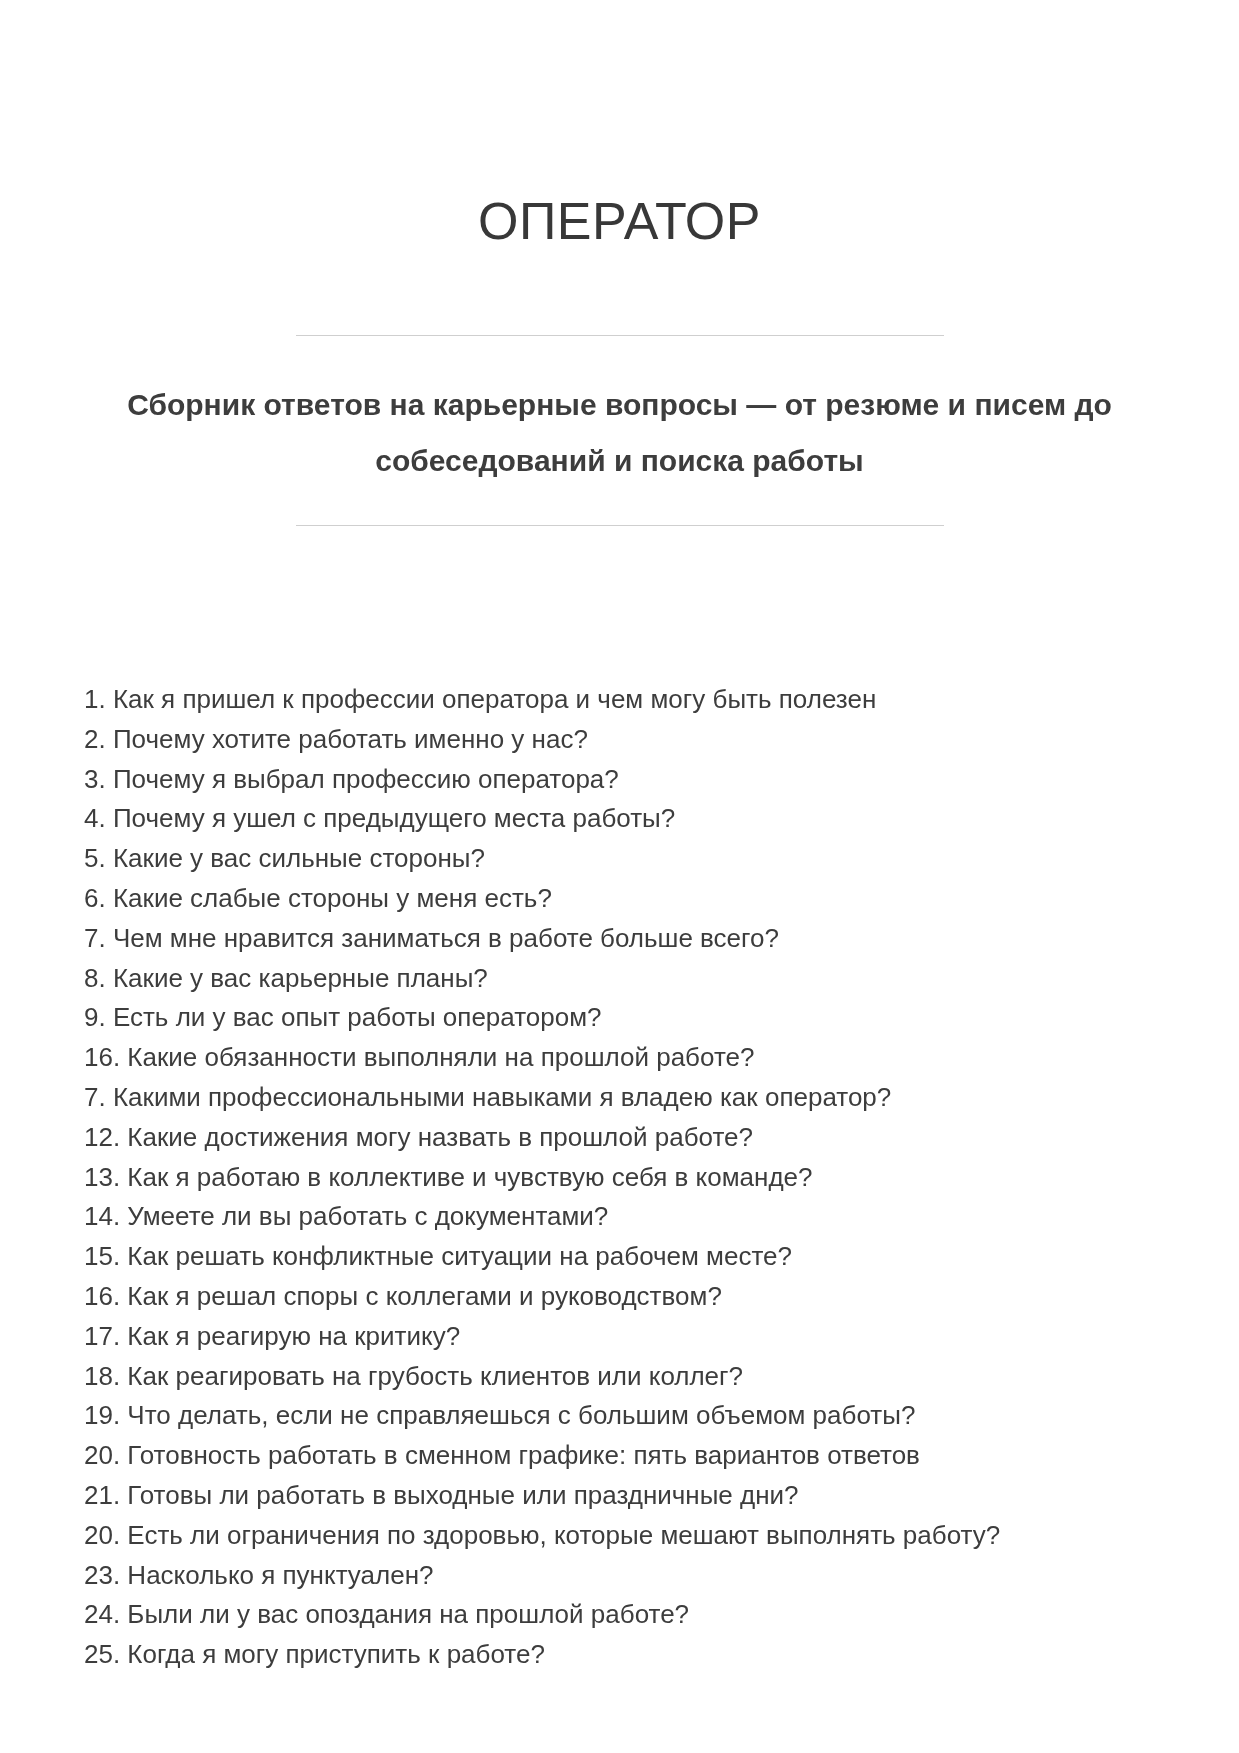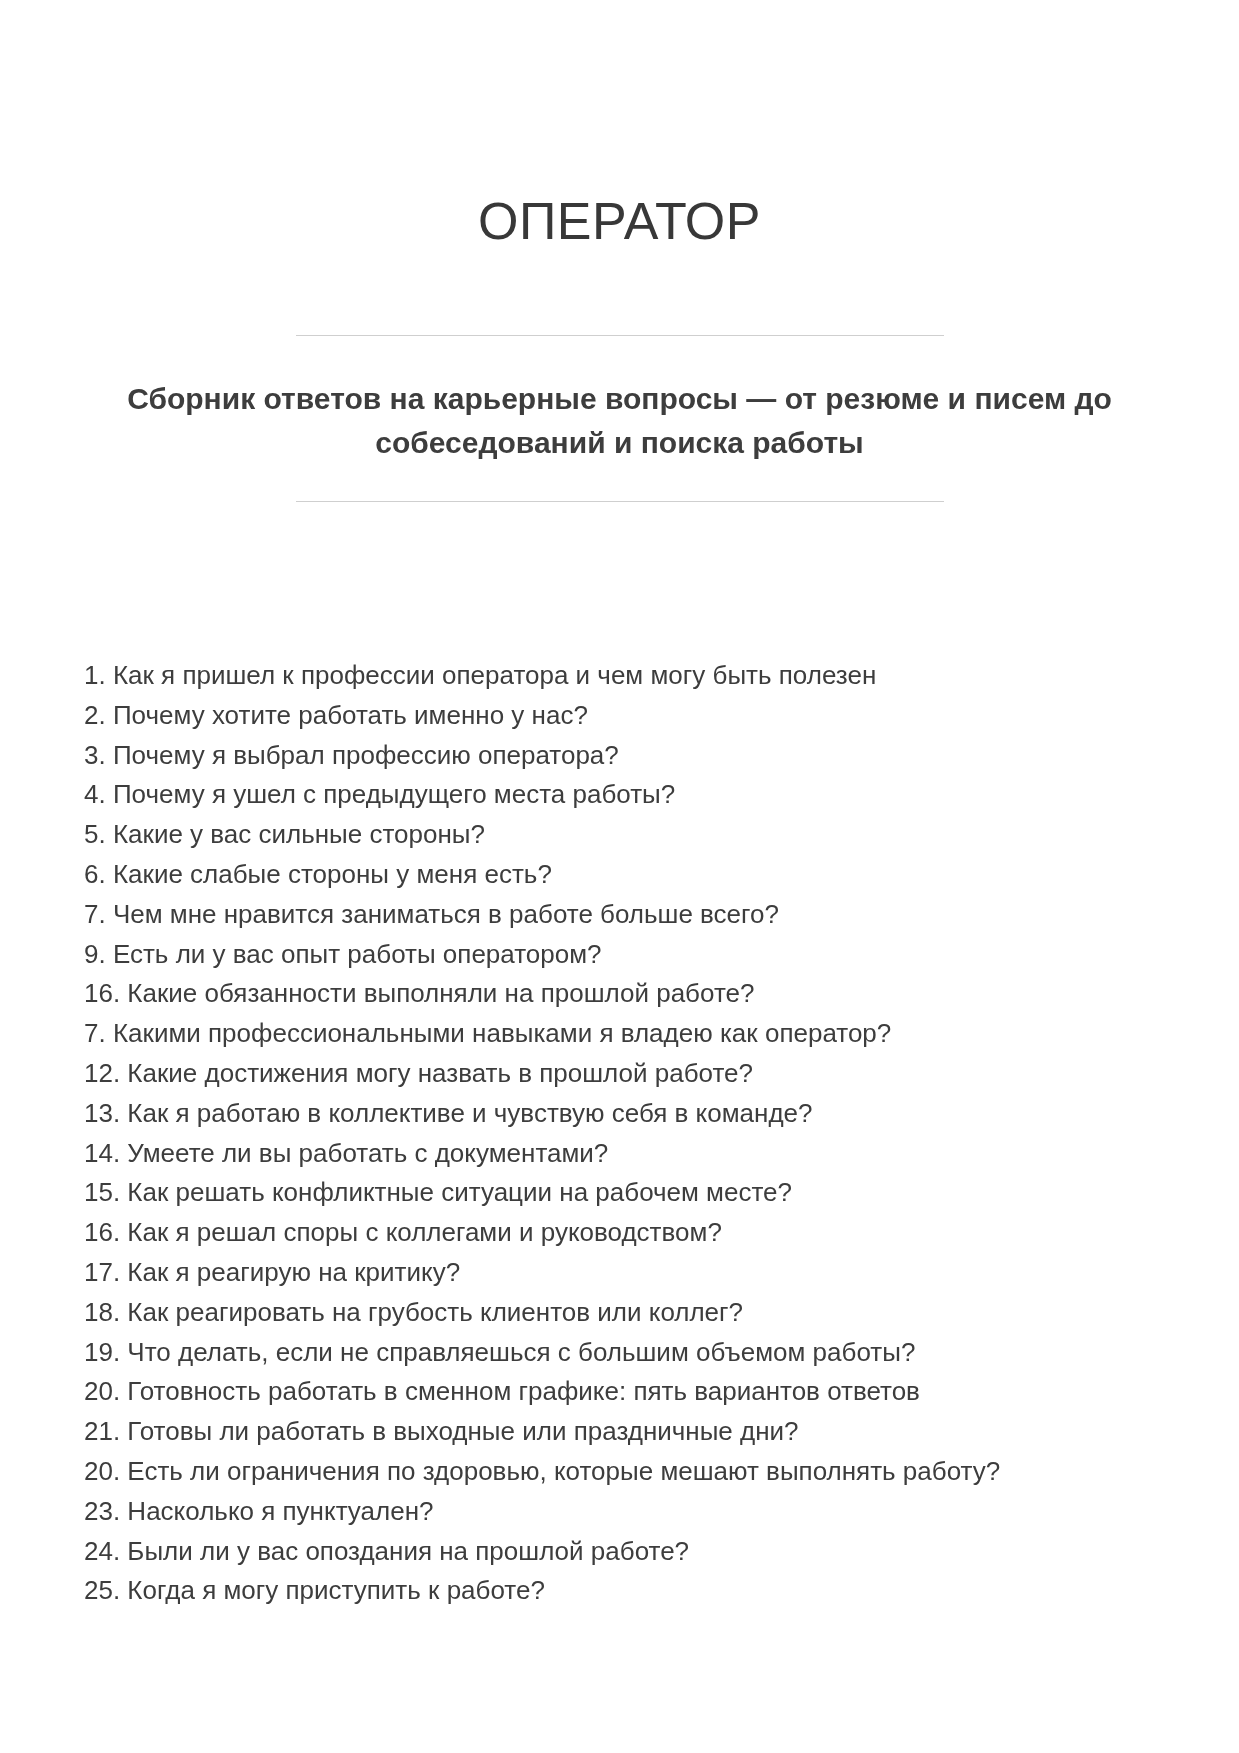--- a/index.html
+++ b/index.html
@@ -37,21 +37,21 @@
     height: 0;
   }
   .divider-top {
     margin-top: 85px;
   }
   .subtitle {
     width: 1050px;
     margin: 41px auto 0 auto;
     text-align: center;
     font-size: 30px;
-    line-height: 44px;
+    line-height: 56px;
     font-weight: 700;
     color: #3d3d3d;
   }
   .divider-bottom {
     margin-top: 36px;
   }
   .toc {
     margin: 154px 60px 8px 84px;
     font-size: 26px;
     line-height: 39.8px;
@@ -76,20 +76,21 @@
   <hr class="divider divider-bottom">
 
   <div class="toc">
       <div class="toc-item">1. Как я пришел к профессии оператора и чем могу быть полезен</div>
       <div class="toc-item">2. Почему хотите работать именно у нас?</div>
       <div class="toc-item">3. Почему я выбрал профессию оператора?</div>
       <div class="toc-item">4. Почему я ушел с предыдущего места работы?</div>
       <div class="toc-item">5. Какие у вас сильные стороны?</div>
       <div class="toc-item">6. Какие слабые стороны у меня есть?</div>
       <div class="toc-item">7. Чем мне нравится заниматься в работе больше всего?</div>
+      <div class="toc-item">8. Какие у вас карьерные планы?</div>
       <div class="toc-item">9. Есть ли у вас опыт работы оператором?</div>
       <div class="toc-item">16. Какие обязанности выполняли на прошлой работе?</div>
       <div class="toc-item">7. Какими профессиональными навыками я владею как оператор?</div>
       <div class="toc-item">12. Какие достижения могу назвать в прошлой работе?</div>
       <div class="toc-item">13. Как я работаю в коллективе и чувствую себя в команде?</div>
       <div class="toc-item">14. Умеете ли вы работать с документами?</div>
       <div class="toc-item">15. Как решать конфликтные ситуации на рабочем месте?</div>
       <div class="toc-item">16. Как я решал споры с коллегами и руководством?</div>
       <div class="toc-item">17. Как я реагирую на критику?</div>
       <div class="toc-item">18. Как реагировать на грубость клиентов или коллег?</div>

